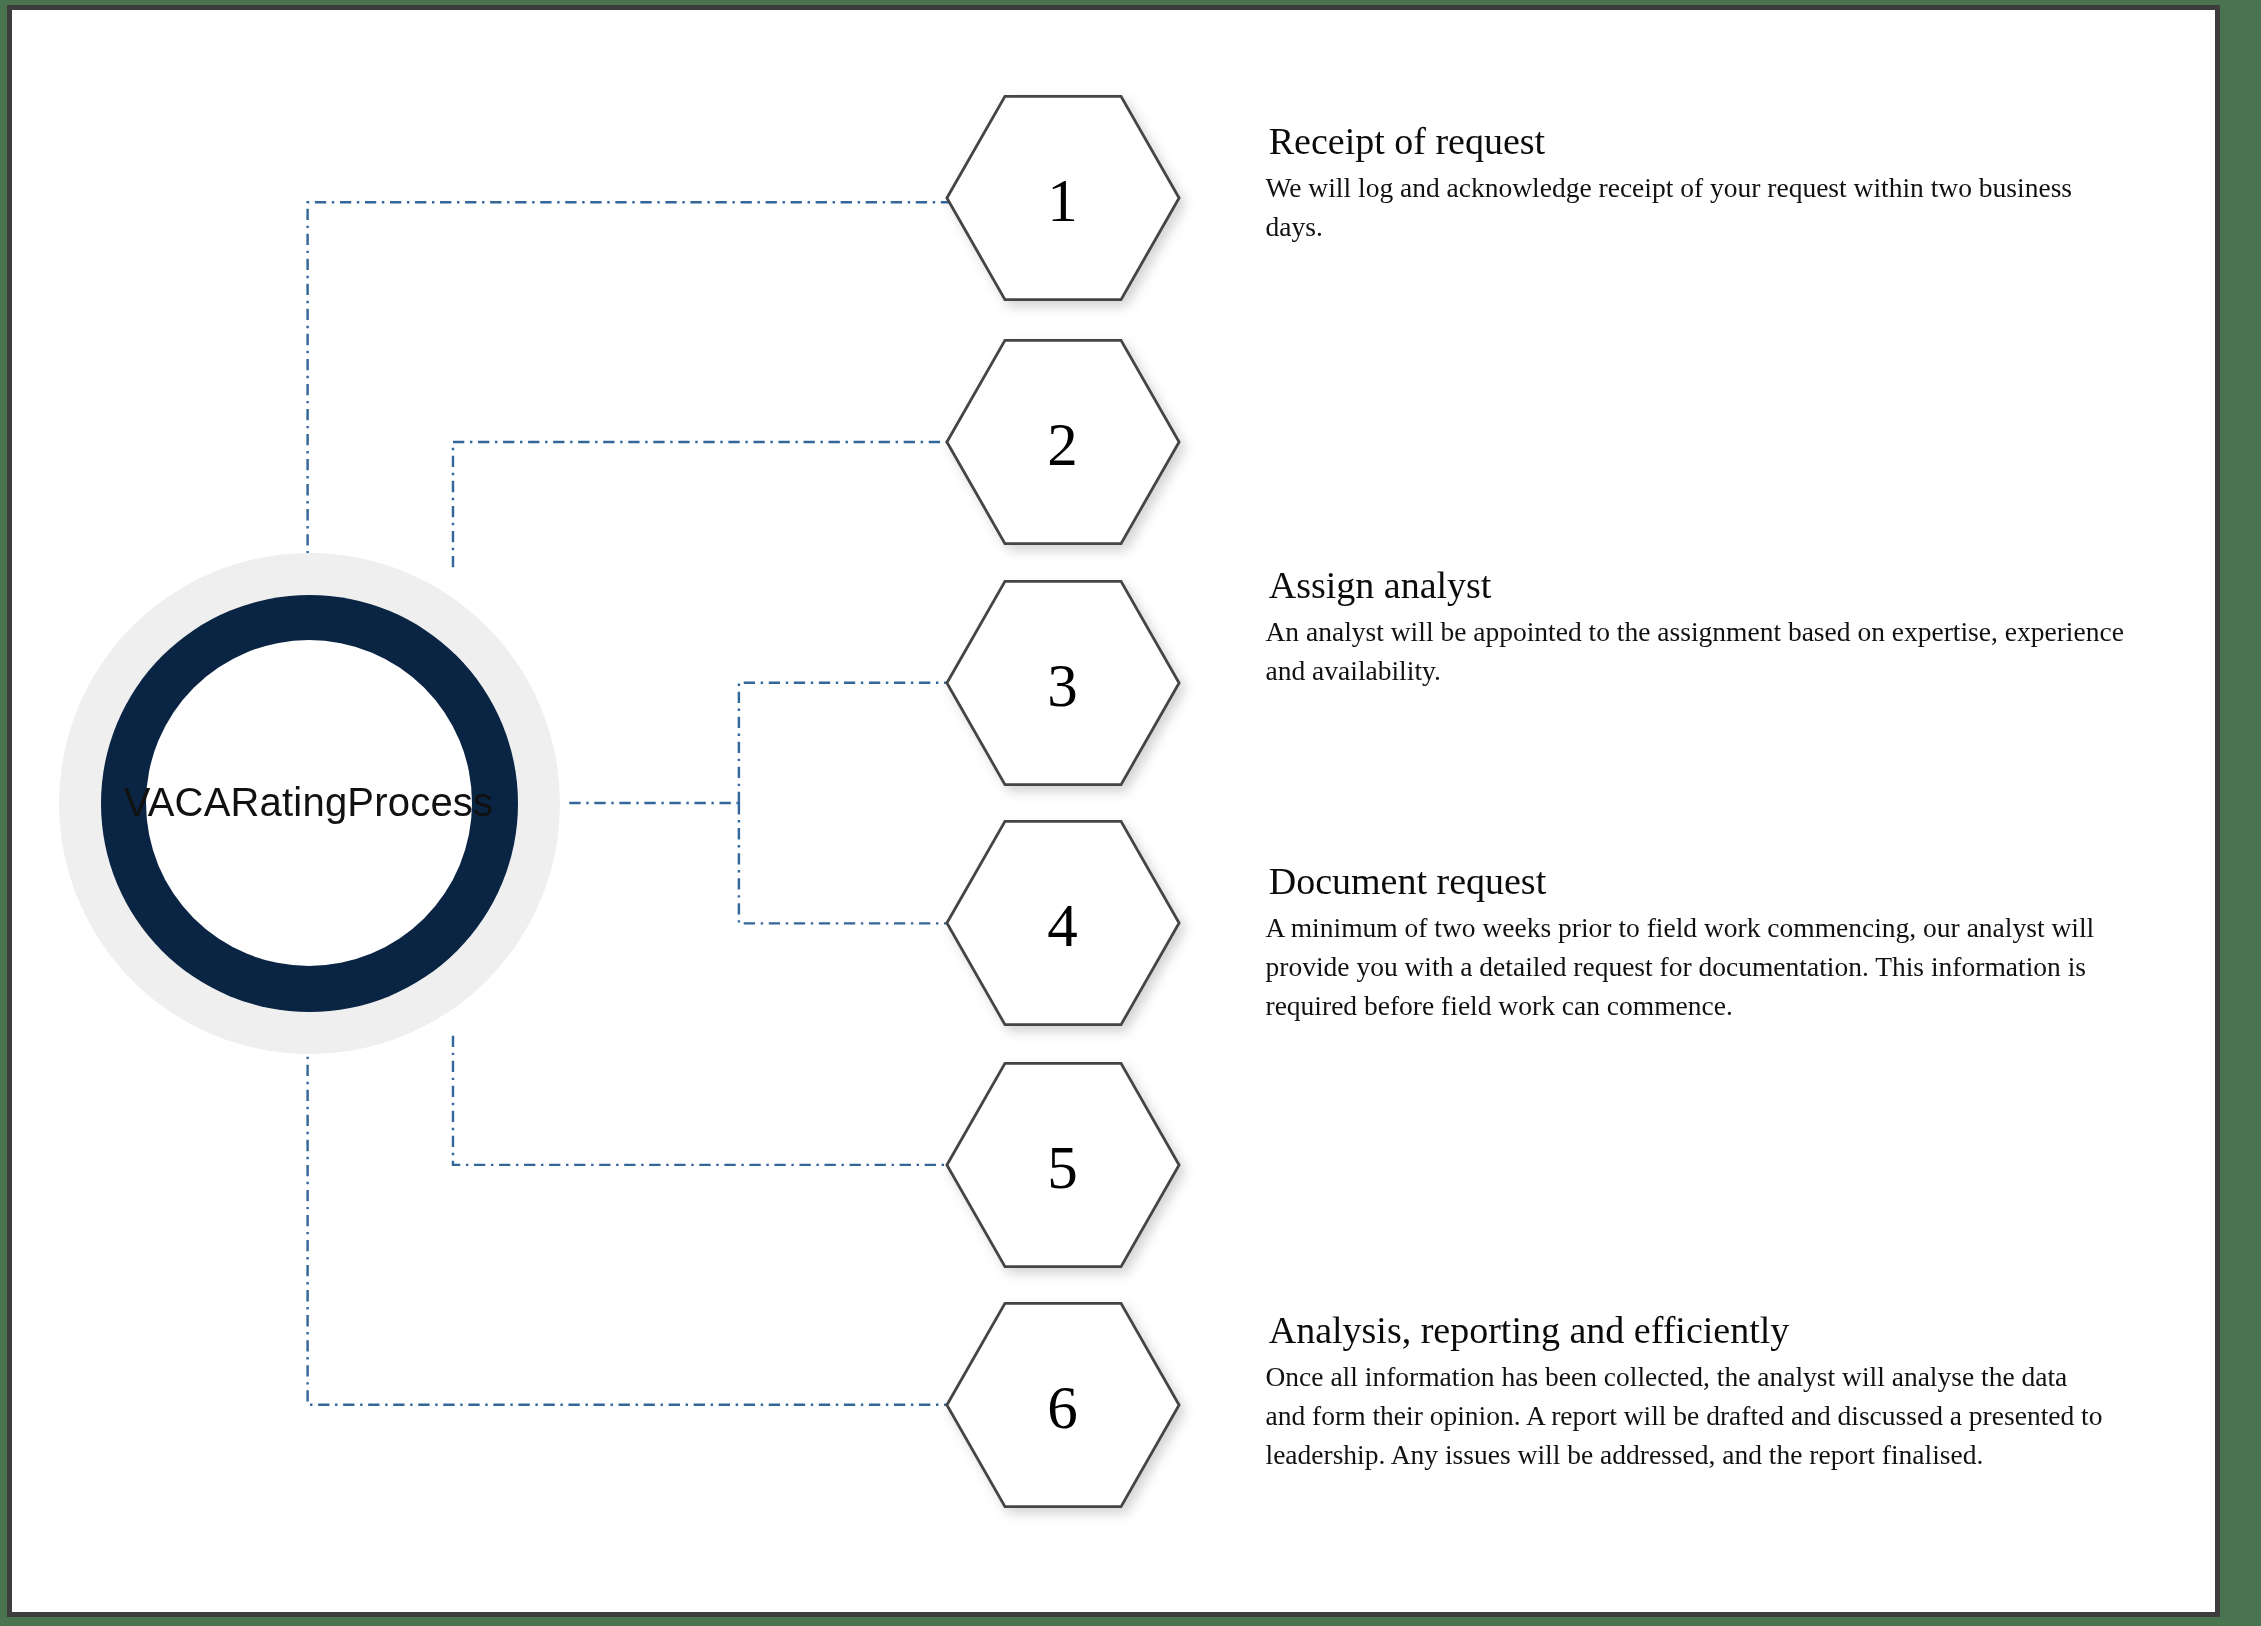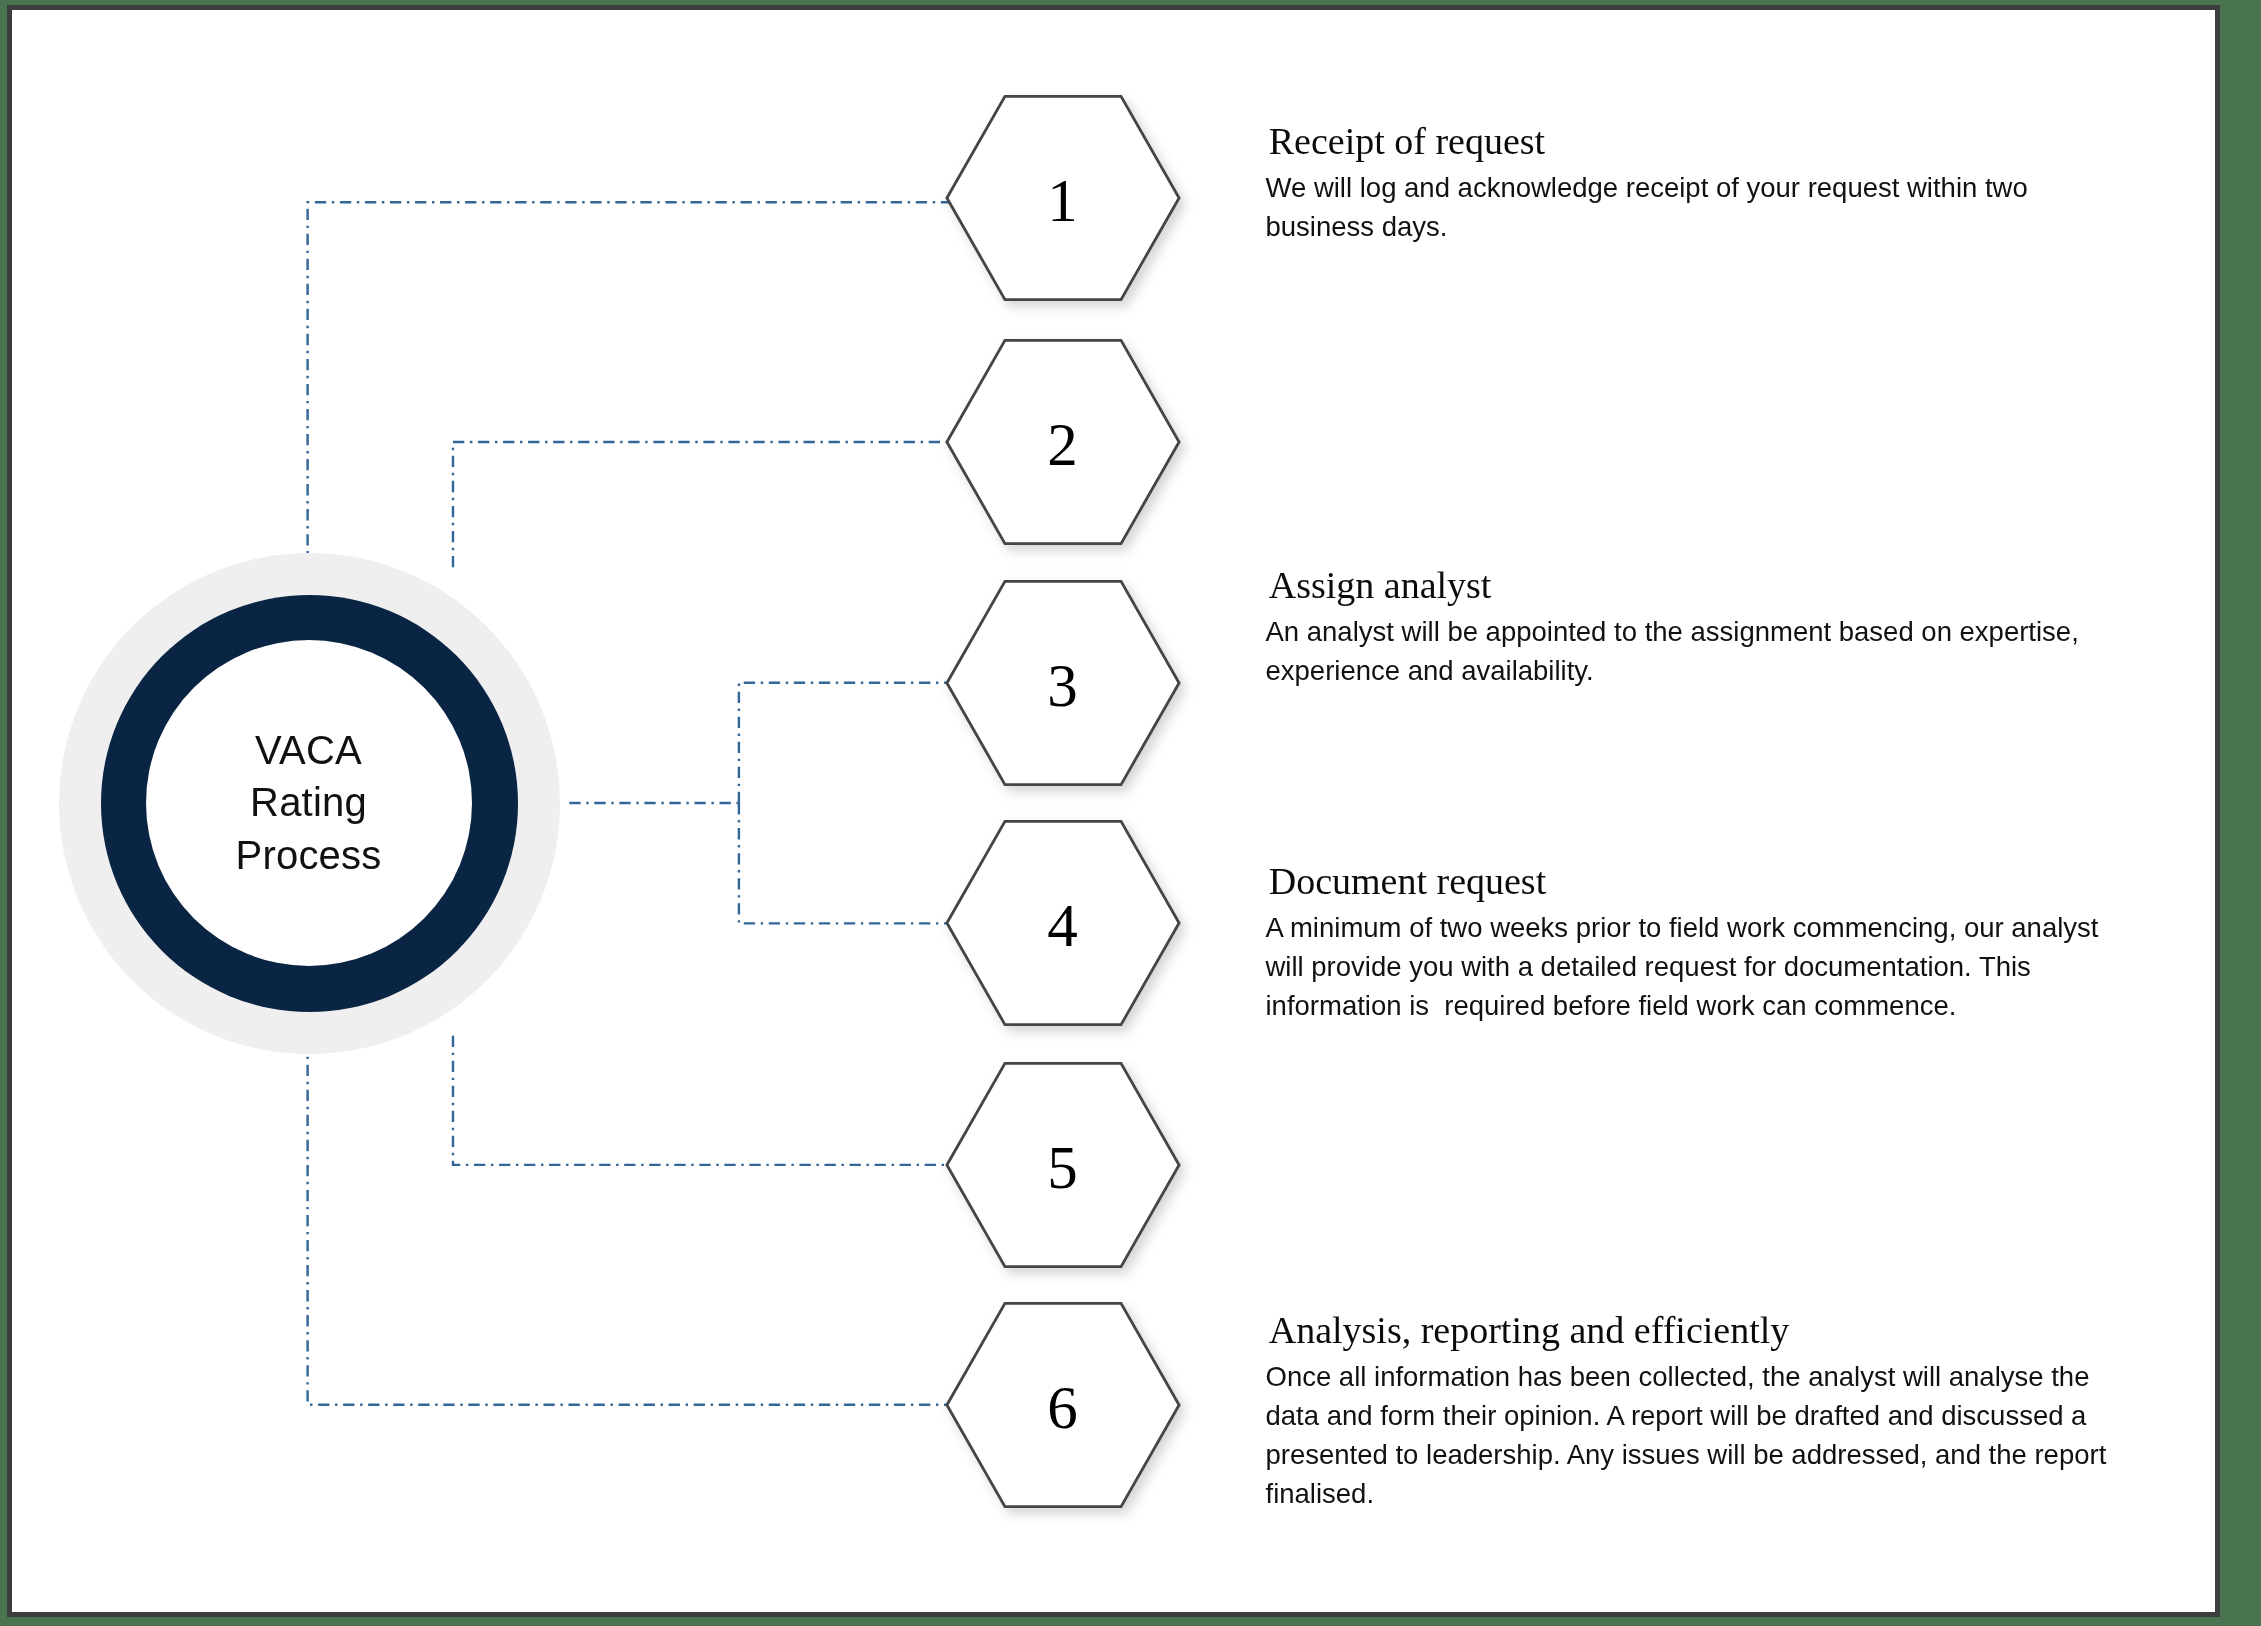--- a/index.html
+++ b/index.html
@@ -67,21 +67,21 @@
   }
   .hub-inner {
     position: absolute;
     left: 134px;
     top: 630px;
     width: 326px;
     height: 326px;
     border-radius: 50%;
     background: #ffffff;
     display: flex;
-    flex-direction: column;
+    flex-direction: row;
     align-items: center;
     justify-content: center;
   }
   .hub-line {
     font-family: "Liberation Sans", sans-serif;
     font-size: 40px;
     color: #111111;
     line-height: 1.32;
     text-align: center;
     letter-spacing: 0.2px;
@@ -117,21 +117,21 @@
   }
   .step-title {
     font-family: "Liberation Serif", serif;
     font-size: 38px;
     color: #0b0b0b;
     line-height: 1.08;
     margin: 0 0 6.5px 3.2px;
     white-space: nowrap;
   }
   .step-body {
-    font-family: Liberation Sans, sans-serif;
+    font-family: Liberation Serif, serif;
     font-size: 27.5px;
     color: #111111;
     line-height: 1.42;
     margin: 0;
     white-space: pre-wrap;
   }
 </style>
 </head>
 <body>
 

